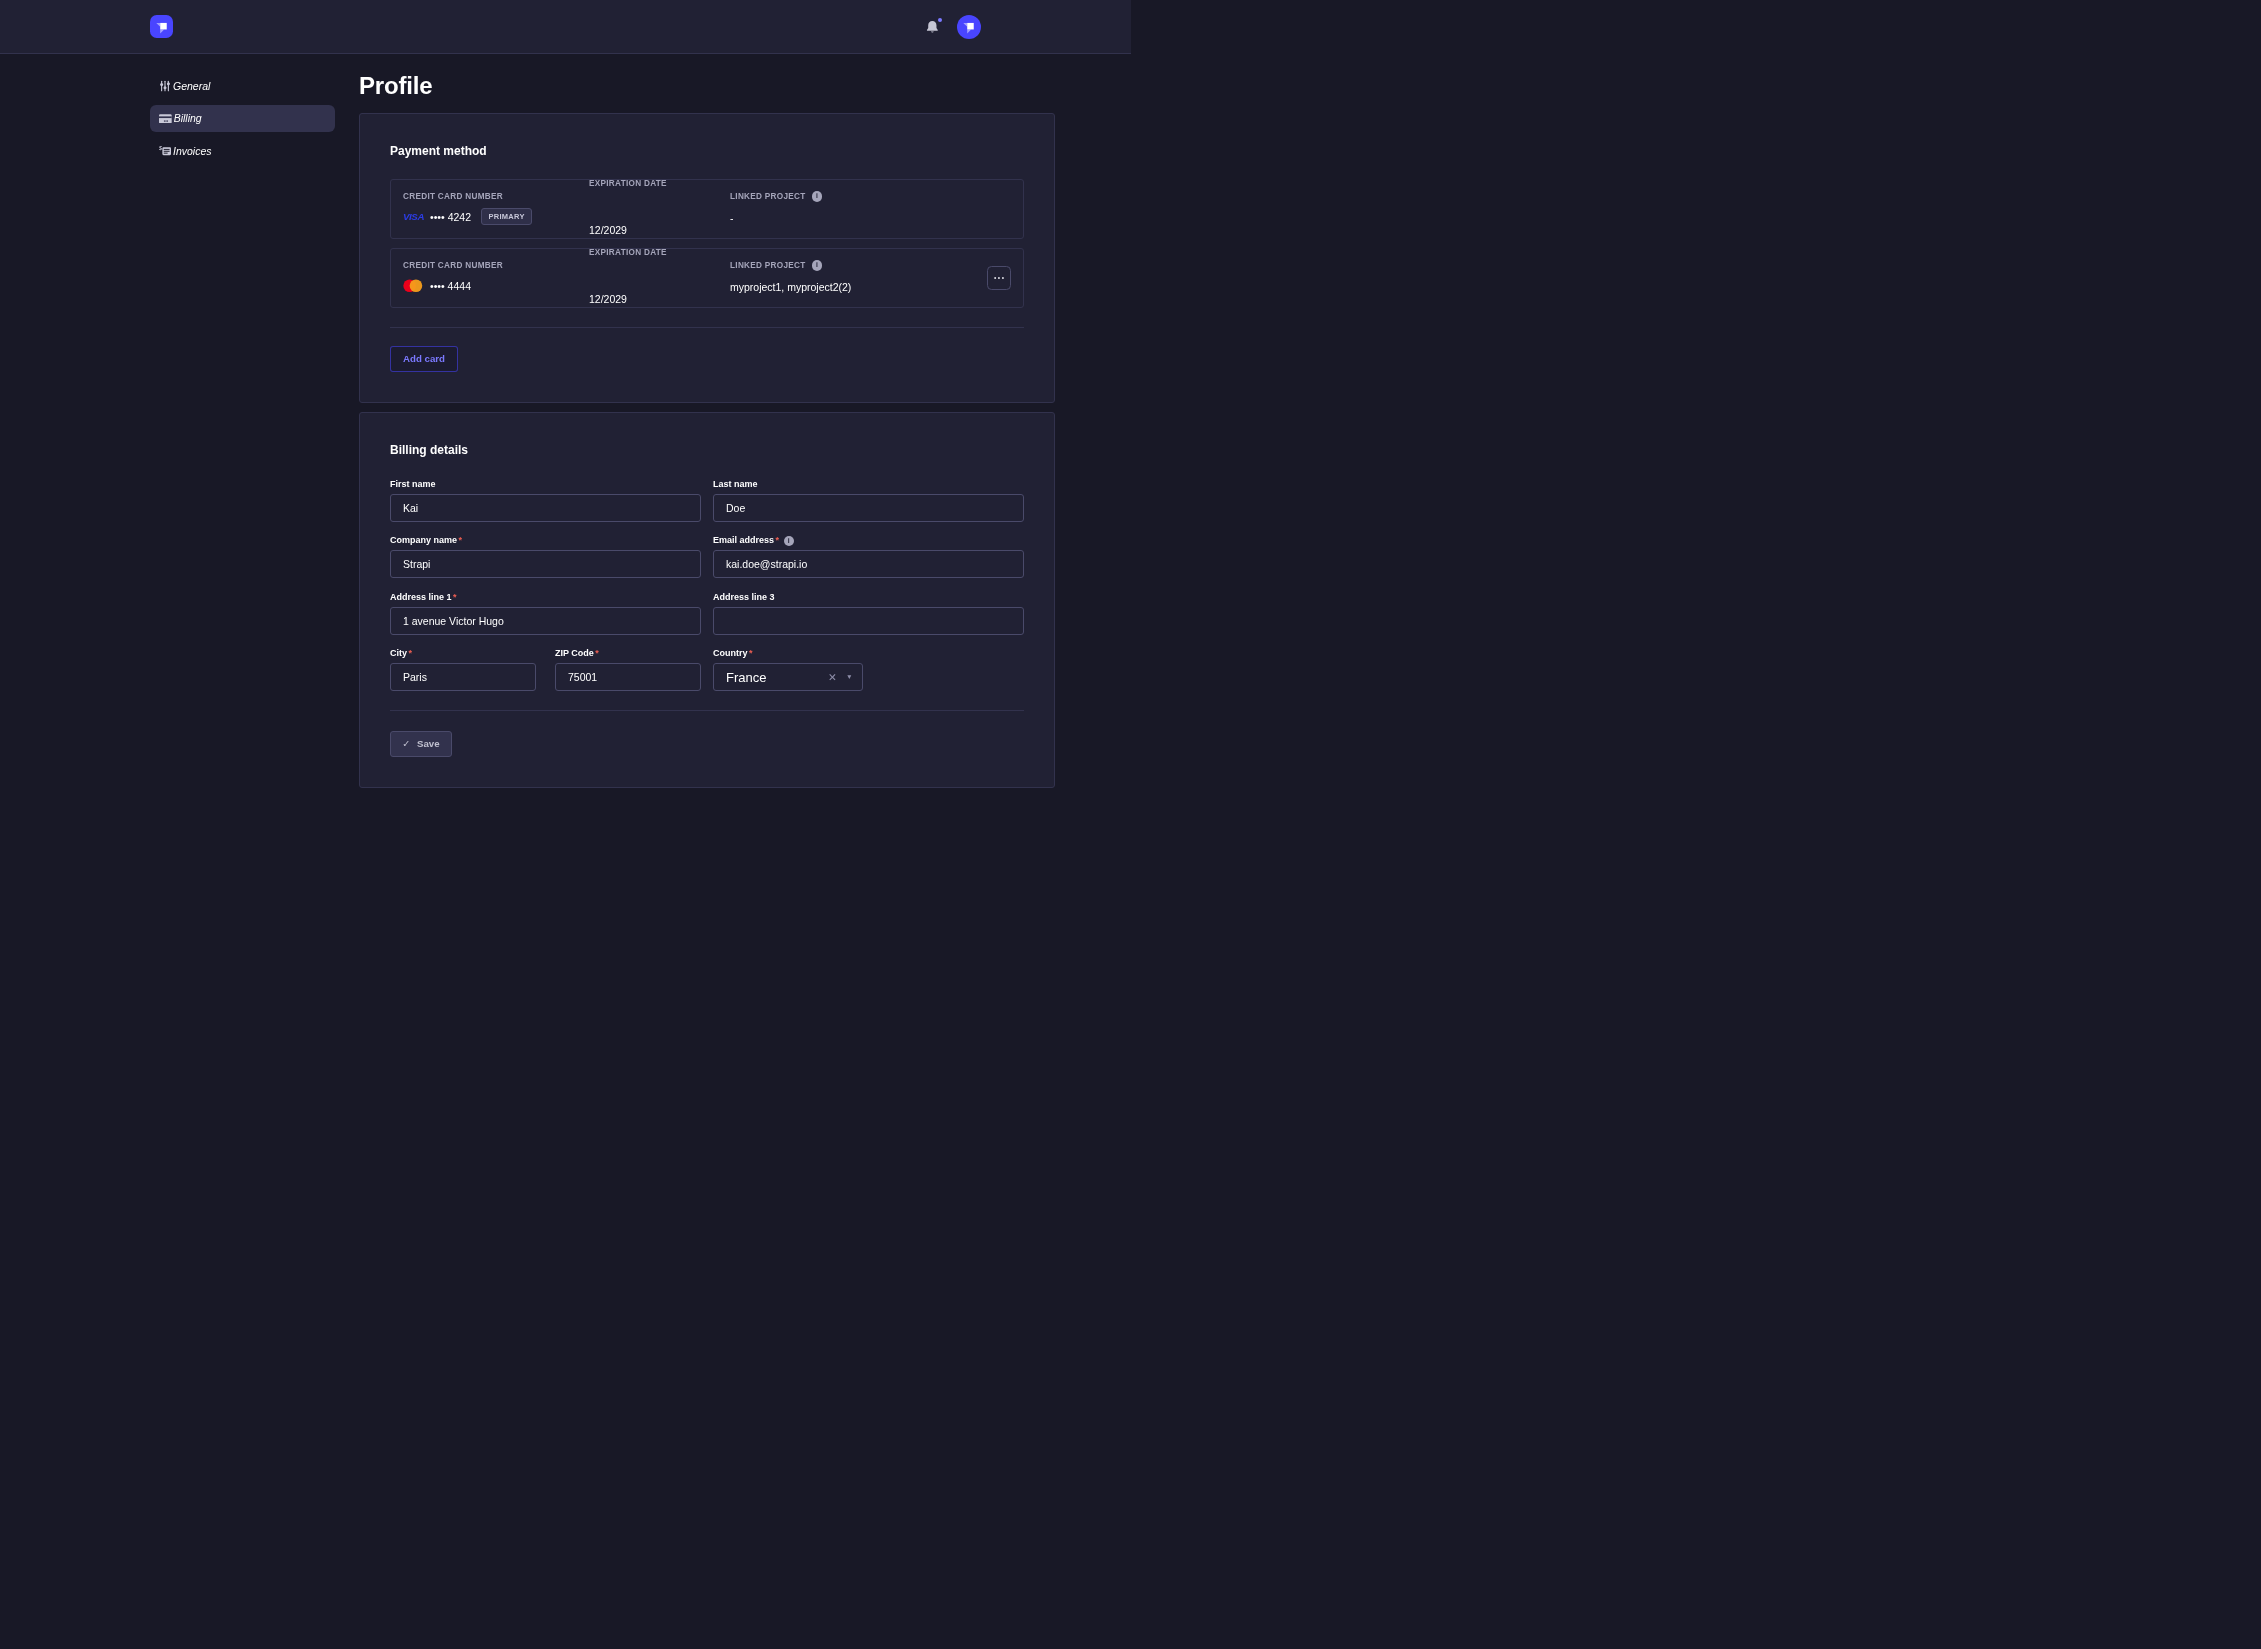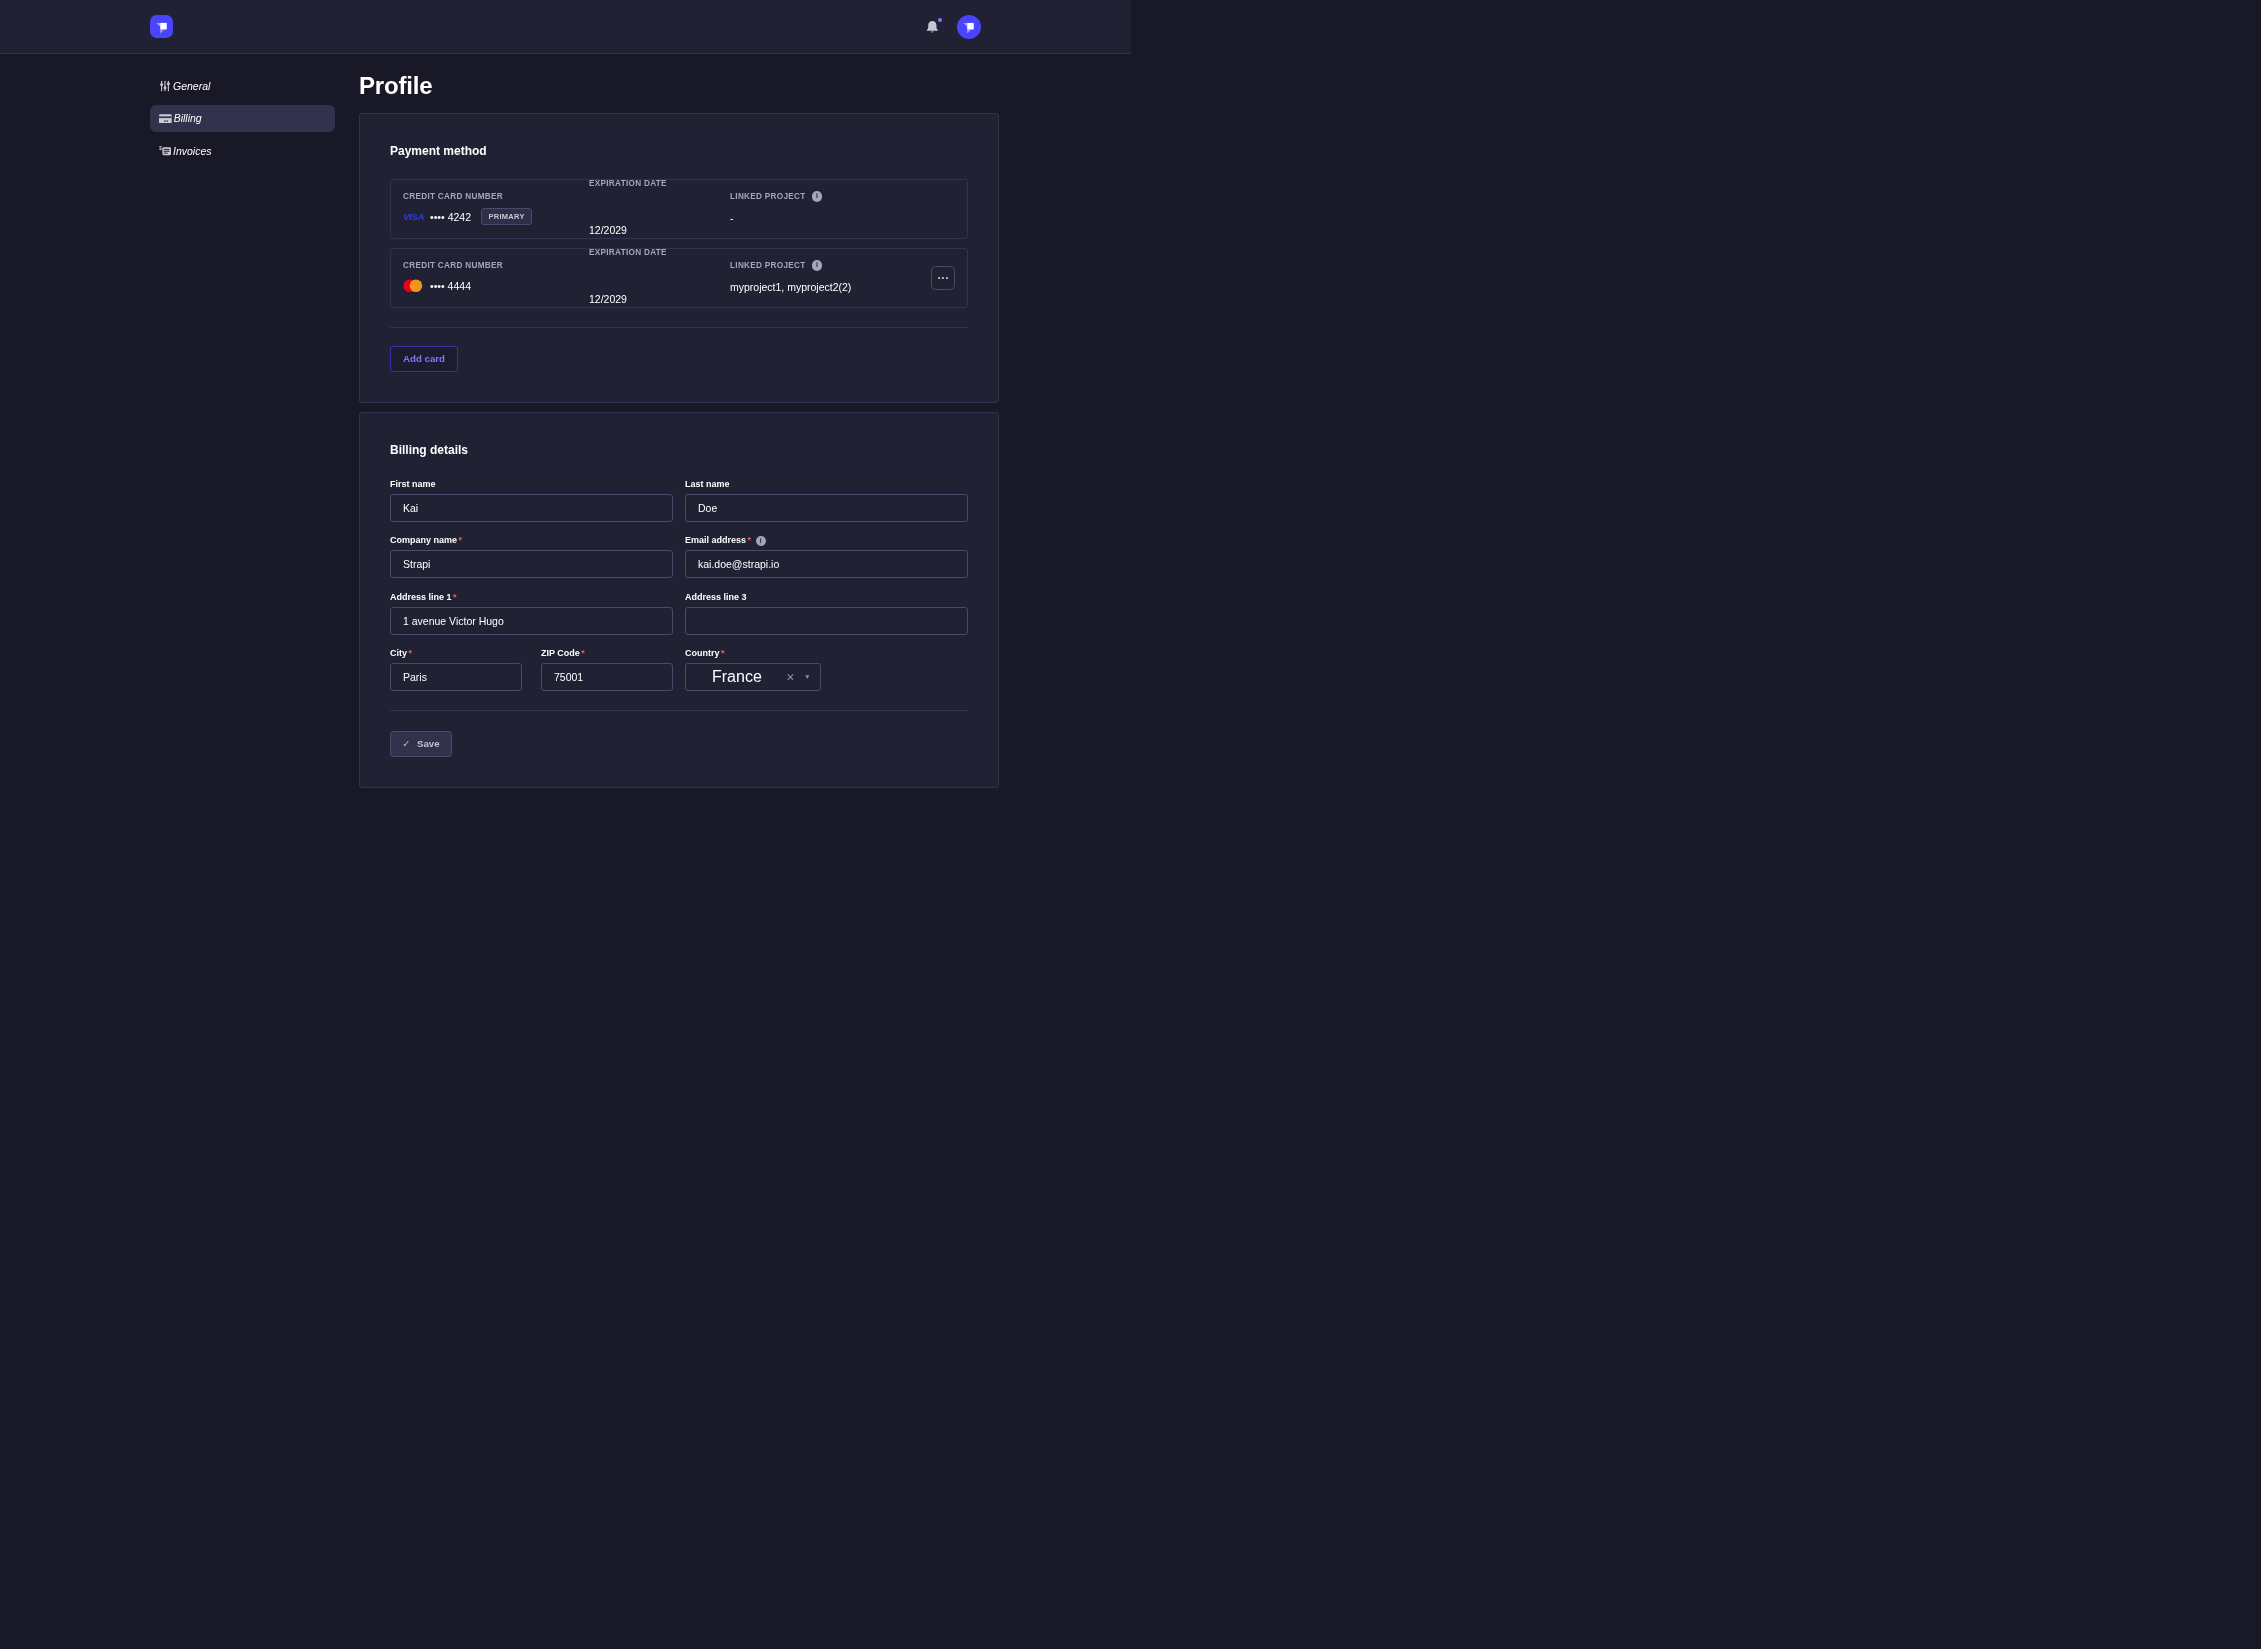--- a/index.html
+++ b/index.html
@@ -37,21 +37,21 @@
   .content { display: flex; align-items: flex-start; }
   .sidebar { width: 185px; margin-left: 150px; padding-top: 18.7px; flex-shrink: 0; }
   .nav-item {
     height: 27px; display: flex; align-items: center; gap: 2px;
     padding: 0 9px; border-radius: 6px; margin-bottom: 5.2px;
     font-size: 10.5px; font-weight: 500; color: #ffffff; cursor: pointer; font-style: italic;
   }
   .nav-item.active { background: #32324d; }
   .nav-item svg { flex-shrink: 0; }
 
-  .main { width: 640px; margin-left: 24px; padding-top: 16.5px; padding-bottom: 30px; }
+  .main { width: 696px; margin-left: 24px; padding-top: 16.5px; padding-bottom: 30px; }
   .page-title { font-size: 24px; font-weight: 700; margin: 0; line-height: 30px; letter-spacing: -0.2px; }
 
   .card {
     background: #212134; border: 0.7px solid #32324d; border-radius: 3px;
     padding: 30px; margin-top: 12.7px;
   }
   .card h2 { font-size: 12px; font-weight: 700; margin: 0; line-height: 15px; }
 
   
   .rows { margin-top: 19.4px; display: flex; flex-direction: column; gap: 9px; }
@@ -108,21 +108,21 @@
     outline: none; font-family: inherit;
   }
   .subrow { display: flex; gap: 19px; }
   .subrow .field { flex: 1; }
   .country-cell .combobox-wrap { width: calc(50% - 6px); }
   .combobox {
     height: 28px; border: 0.7px solid #4a4a6a; border-radius: 3px;
     display: flex; align-items: center; padding: 0 9px 0 12px; gap: 9px;
     cursor: pointer; background: #212134;
   }
-  .combo-value { flex: 1; font-size: 16px; color: #ffffff; margin-left: 14px; }
+  .combo-value { flex: 1; font-size: 13px; color: #ffffff; }
   .clear-icon { color: #8e8ea9; font-size: 10.5px; line-height: 1; }
   .caret-icon { color: #8e8ea9; font-size: 6.7px; line-height: 1; }
 
   .save-btn {
     margin-top: 19.4px; display: inline-flex; align-items: center; gap: 6.7px;
     padding: 6.7px 11.2px; background: #32324d; border: 0.7px solid #4a4a6a;
     border-radius: 3px; color: #c0c0cf; font-size: 9.7px; font-weight: 600;
     cursor: pointer; font-family: inherit;
   }
   .check-glyph { font-size: 9.7px; line-height: 1; }

